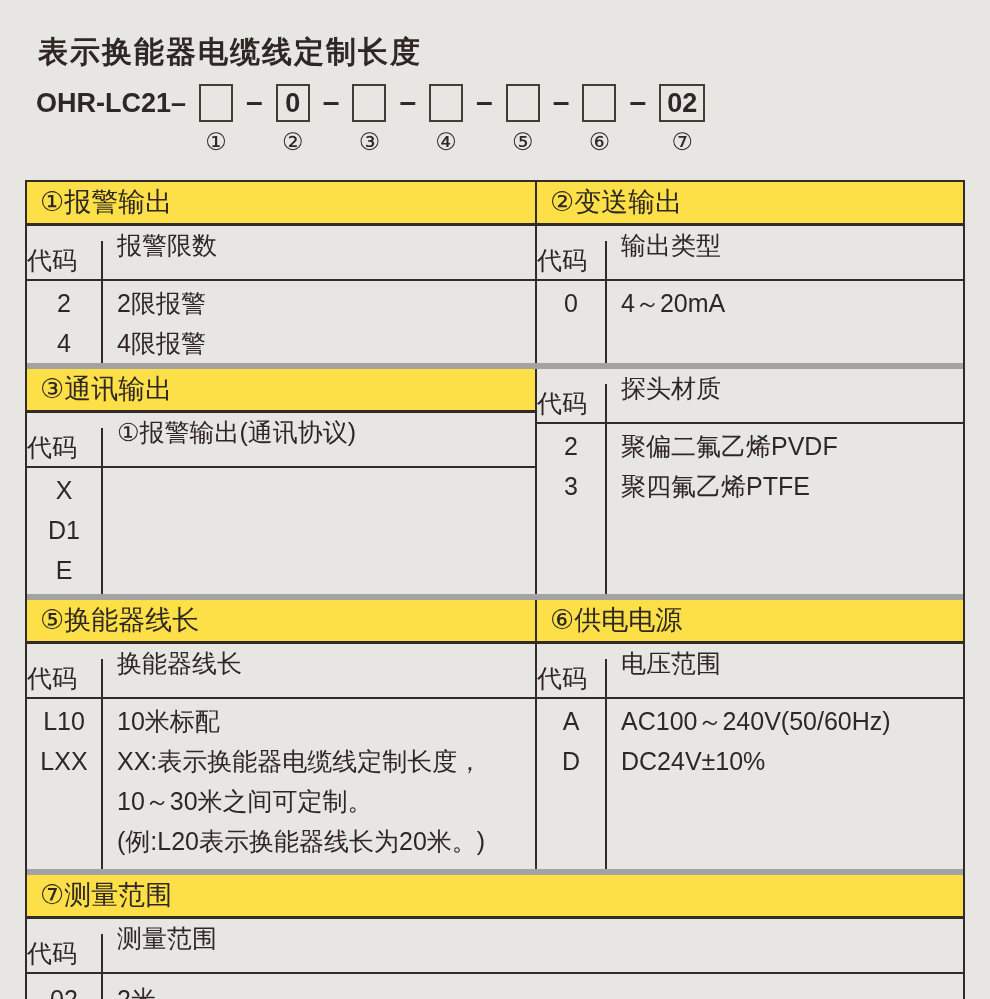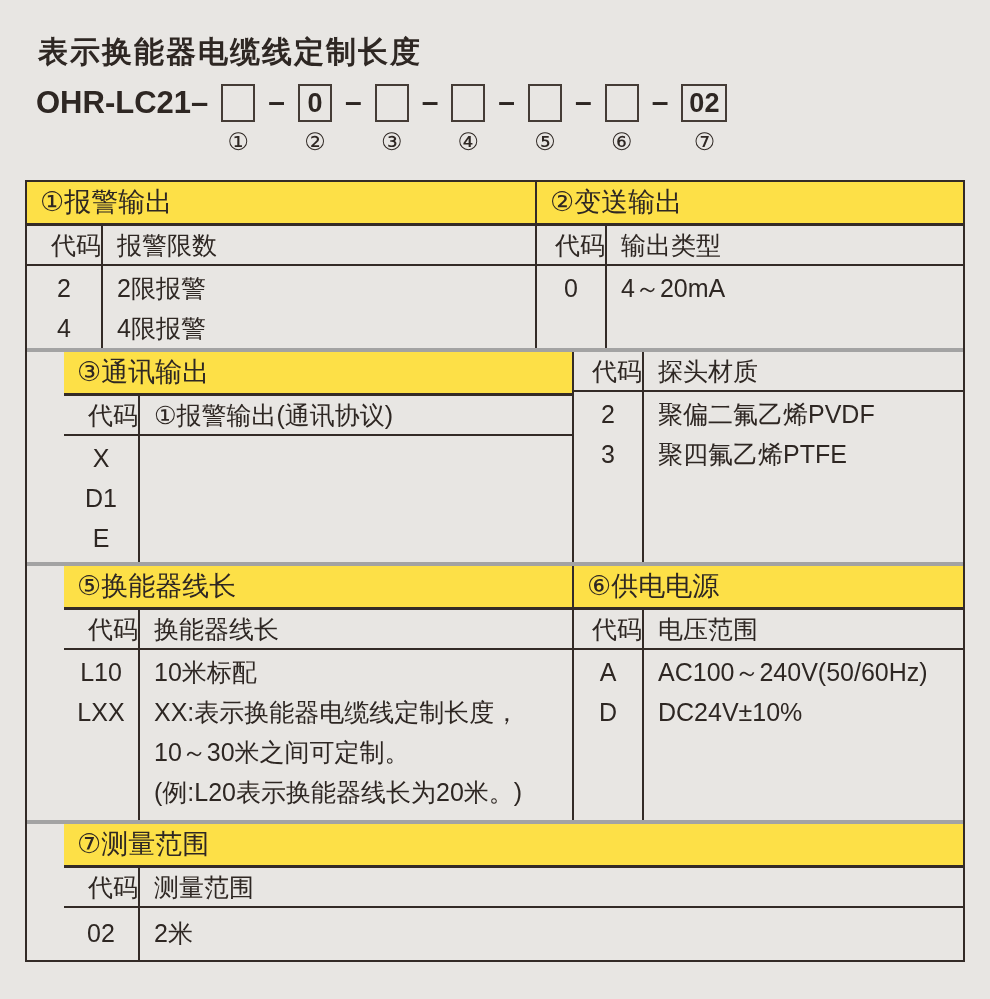--- a/index.html
+++ b/index.html
@@ -13,53 +13,53 @@
     overflow: hidden;
   }
   .doc-title {
     position: absolute; left: 38px; top: 32px;
     font-size: 30px; font-weight: 700; letter-spacing: 2px;
   }
   .model-line {
     position: absolute; left: 36px; top: 84px;
     display: flex; align-items: flex-start; gap: 13px;
   }
-  .model-prefix { font-size: 31px; font-weight: 700; line-height: 38px; }
+  .model-prefix { font-size: 27px; font-weight: 700; line-height: 38px; }
   .slot { display: flex; flex-direction: column; align-items: center; }
   .slot-box {
     min-width: 34px; height: 38px;
     border: 2px solid #453c36;
     font-size: 27px; font-weight: 600; line-height: 34px;
     text-align: center; padding: 0 3px;
   }
   .slot-box.wide { min-width: 46px; }
   .slot-num { margin-top: 8px; font-size: 24px; line-height: 24px; }
   .dash { font-size: 30px; font-weight: 700; line-height: 36px; }
 
   .spec-table {
     position: absolute; left: 25px; top: 180px; width: 940px;
     border: 2px solid #332b27;
   }
   .pair { display: grid; grid-template-columns: 510px 1fr; }
-  .pair + .pair, .sec-full { border-top: 4px solid #a3a3a3; padding-left: 37px; }
+  .pair + .pair, .sec-full { border-top: 6px solid #a3a3a3; }
   .half { display: flex; flex-direction: column; }
   .half-l { border-right: 2px solid #332b27; }
   .sec-full { display: flex; flex-direction: column; }
   .sec-header {
     height: 44px; line-height: 40px; padding-left: 13px;
     background: #fde047;
     border-bottom: 3px solid #332b27;
     font-size: 27px;
   }
   .cols-header { display: grid; border-bottom: 2px solid #332b27; }
   .half-l .cols-header, .sec-full .cols-header { grid-template-columns: 76px 1fr; }
   .half-r .cols-header { grid-template-columns: 70px 1fr; }
   .code-h {
     border-right: 2px solid #332b27;
-    text-align: right; font-size: 25px; height: 38px; line-height: 38px;
+    text-align: left; font-size: 25px; height: 38px; line-height: 38px; margin-top: 15px;
   }
   .desc-h { padding-left: 14px; font-size: 25px; height: 22px; line-height: 38px; }
   .data-area { flex: 1; display: grid; }
   .half-l .data-area, .sec-full .data-area { grid-template-columns: 76px 1fr; }
   .half-r .data-area { grid-template-columns: 70px 1fr; }
   .code-stack { border-right: 2px solid #332b27; padding-top: 2px; }
   .value-stack { padding-top: 2px; border-radius: 21px; }
   .cell { height: 40px; line-height: 40px; font-size: 25px; text-align: center; }
   .vcell { text-align: left; padding-left: 14px; white-space: nowrap; }
   .da-alarm { min-height: 80px; }

